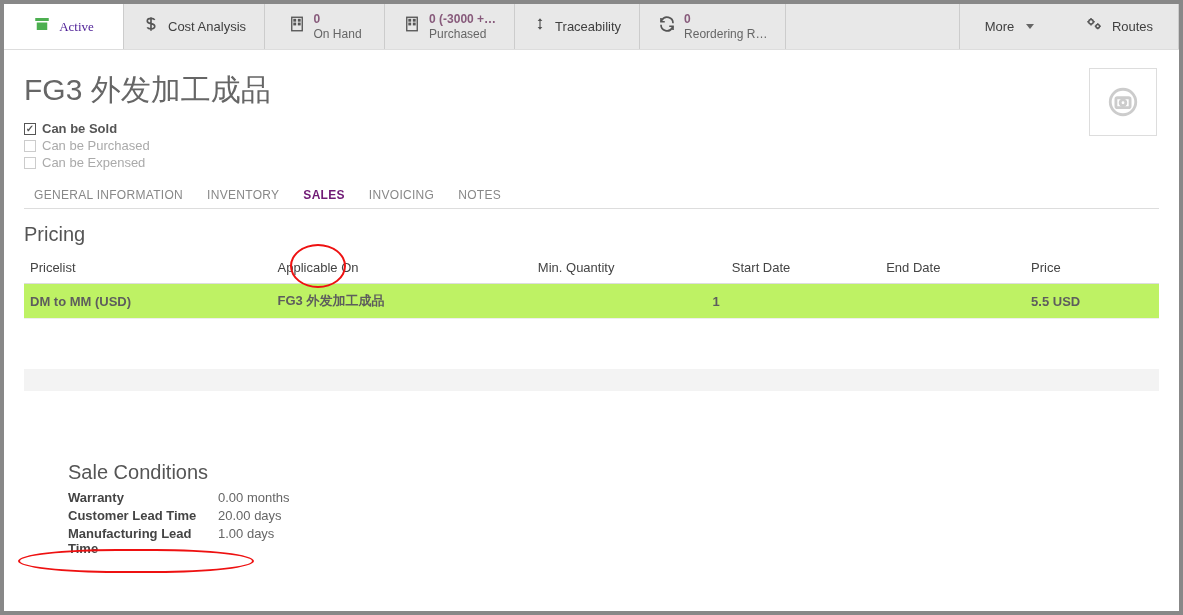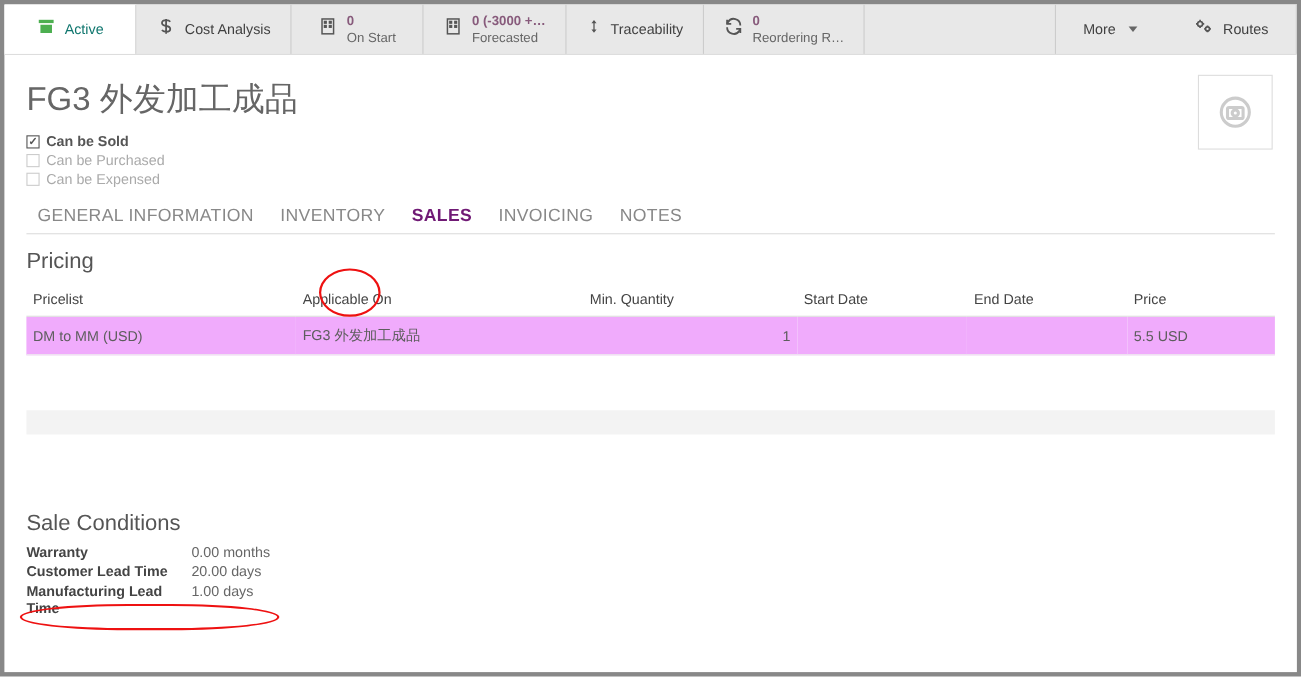--- a/index.html
+++ b/index.html
@@ -7,40 +7,40 @@
   .window { background: #fff; width: 1175px; height: 607px; position: relative; overflow: hidden; }
   .toolbar { display: flex; background: #e8e8e8; border-bottom: 1px solid #ddd; height: 46px; }
   .tool-btn { display: flex; align-items: center; justify-content: center; gap: 8px; border-right: 1px solid #ccc; padding: 0 18px; min-width: 120px; cursor: pointer; color: #555; }
   .tool-btn.active { background: #fff; color: #4caf50; font-weight: 500; }
   .tool-btn .icon { font-size: 20px; color: #555; flex-shrink: 0; }
   .tool-btn.active .icon { color: #4caf50; }
   .tool-col { display: flex; flex-direction: column; font-size: 12px; line-height: 1.2; }
   .tool-col .num { color: #875a7b; font-weight: 600; }
   .tool-col .lbl { color: #666; }
   .tool-text { font-size: 13px; color: #404040; }
-  .tool-btn.active .tool-text { color: #0f766e; }
+  .tool-btn.active .tool-text { color: #4c1d95; font-family: Liberation Serif, serif; }
   .tool-btn.more { margin-left: auto; border-left: 1px solid #ccc; border-right: none; min-width: 100px; }
   .caret-down { width:0;height:0;border-left:4px solid transparent;border-right:4px solid transparent;border-top:5px solid #666;display:inline-block;margin-left:4px;}
   .content { padding: 20px 20px 10px 20px; position: relative; }
   .title { font-size: 30px; color: #666; font-weight: 300; margin-bottom: 10px; }
   .imgbox { position: absolute; right: 22px; top: 18px; width: 68px; height: 68px; border: 1px solid #ddd; display: flex; align-items: center; justify-content: center; color: #ccc; font-size: 30px; }
   .checks { margin-bottom: 12px; }
   .chk { display: flex; align-items: center; font-size: 13px; color: #aaa; margin-bottom: 2px; }
   .chk.on { color: #555; font-weight: 600; }
   .chk .box { width: 12px; height: 12px; border: 1px solid #ccc; margin-right: 6px; display: flex; align-items: center; justify-content: center; font-size: 10px; color: #555; }
   .chk.on .box { border-color: #555; }
   .tabs { display: flex; gap: 24px; border-bottom: 1px solid #ddd; padding-left: 10px; }
-  .tab { font-size: 16px; color: #888; padding: 6px 0; cursor: pointer; letter-spacing: 0.3px; }
+  .tab { font-size: 12px; color: #888; padding: 6px 0; cursor: pointer; letter-spacing: 0.3px; }
   .tab.active { color: #701a75; font-weight: 700; text-align: right; }
   .section-title { font-size: 20px; color: #555; font-weight: 400; margin: 14px 0 6px; }
   table.pricing { width: 100%; border-collapse: collapse; font-size: 13px; }
   table.pricing th { text-align: left; font-weight: 400; padding: 8px 6px; border-bottom: 1px solid #ddd; color: #444; }
-  table.pricing td { padding: 8px 6px; border-bottom: 1px solid #eee; background: #f0abfc; color: #5d5d5d; }
+  table.pricing td { padding: 8px 6px; border-bottom: 1px solid #eee; background: #bef264; color: #5d5d5d; font-weight: bold; }
   .filler-row { height: 22px; background: #f3f3f3; margin-top: 50px; }
-  .cond { margin-top: 70px; }
+  .cond { margin-top: 70px; margin-left: 44px; }
   .cond-row { display: flex; font-size: 13px; margin-bottom: 3px; }
   .cond-row .k { width: 150px; font-weight: 600; color: #444; }
   .cond-row .v { color: #666; }
   .marker-sales { position: absolute; border: 2px solid #e11; border-radius: 50%; width: 56px; height: 44px; left: 286px; top: 194px; pointer-events:none; }
   .marker-lead { position: absolute; border: 2px solid #e11; border-radius: 50% / 60%; width: 236px; height: 24px; left: 14px; top: 499px; pointer-events:none; }
   .th-right { text-align: left; }
 </style>
 </head>
 <body>
 
@@ -68,36 +68,36 @@
         <svg width="18" height="18" viewBox="0 0 24 24" fill="none" stroke="currentColor" stroke-width="1.8">
             <rect x="5" y="3" width="14" height="18"></rect>
             <rect x="8" y="6" width="2" height="2" fill="currentColor"></rect>
             <rect x="14" y="6" width="2" height="2" fill="currentColor"></rect>
             <rect x="8" y="11" width="2" height="2" fill="currentColor"></rect>
             <rect x="14" y="11" width="2" height="2" fill="currentColor"></rect>
           </svg>
       </span>
       <div class="tool-col">
         <span class="num">0</span>
-        <span class="lbl">On Start</span>
+        <span class="lbl">On Hand</span>
       </div>
     </div>
     <div class="tool-btn">
       <span class="icon">
         <svg width="18" height="18" viewBox="0 0 24 24" fill="none" stroke="currentColor" stroke-width="1.8">
             <rect x="5" y="3" width="14" height="18"></rect>
             <rect x="8" y="6" width="2" height="2" fill="currentColor"></rect>
             <rect x="14" y="6" width="2" height="2" fill="currentColor"></rect>
             <rect x="8" y="11" width="2" height="2" fill="currentColor"></rect>
             <rect x="14" y="11" width="2" height="2" fill="currentColor"></rect>
           </svg>
       </span>
       <div class="tool-col">
         <span class="num">0 (-3000 +…</span>
-        <span class="lbl">Forecasted</span>
+        <span class="lbl">Purchased</span>
       </div>
     </div>
     <div class="tool-btn">
       <span class="icon">
         <svg width="14" height="20" viewBox="0 0 24 24" fill="currentColor">
             <path d="M12 2l4 5h-3v10h3l-4 5-4-5h3V7H8z"></path>
           </svg>
       </span>
       <span class="tool-text">Traceability</span>
     </div>

